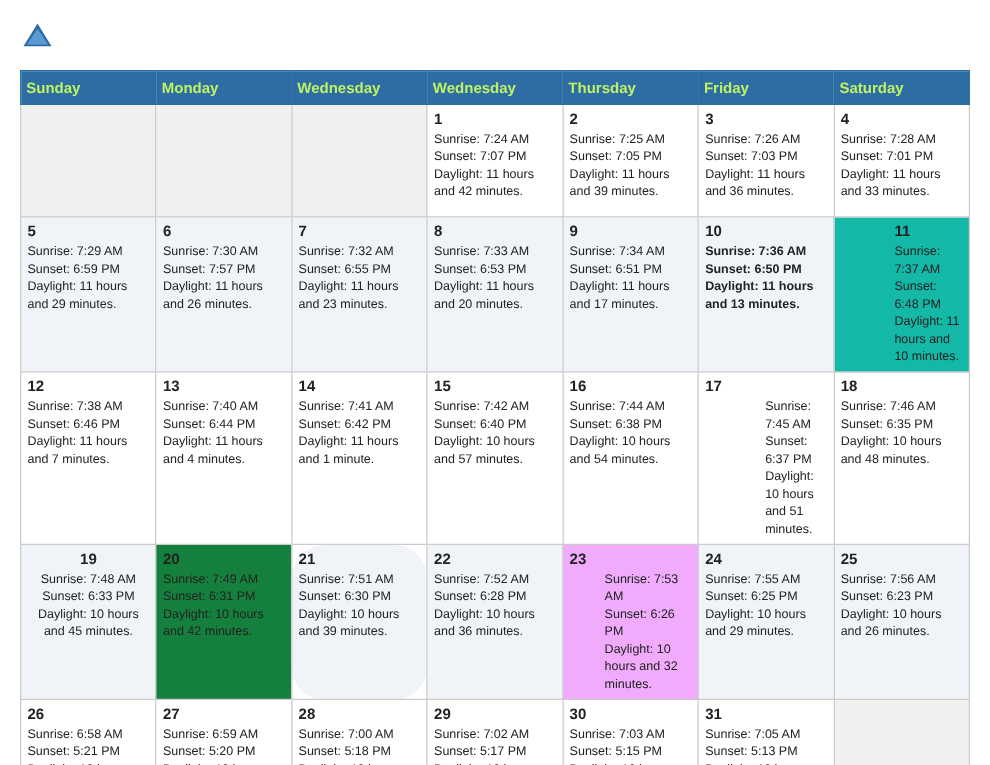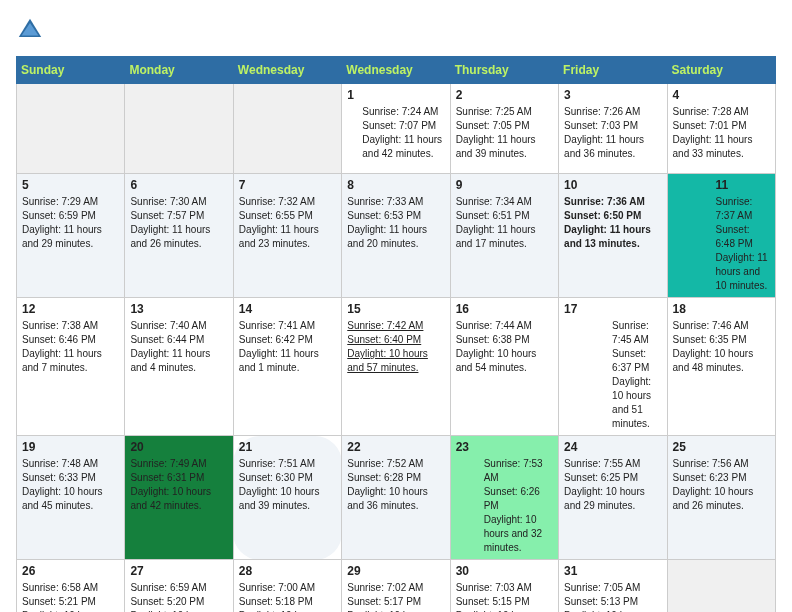--- a/index.html
+++ b/index.html
@@ -115,21 +115,21 @@
         <th>Saturday</th>
       </tr>
   </thead>
   <tbody id="calendar-body">
   <tr>
         <td class="empty"></td>
         <td class="empty"></td>
         <td class="empty"></td>
         <td>
           <span class="day-number">1</span>
-          <div class="day-info" style="white-space: pre-line; margin-left: 15px;">Sunrise: 7:24 AM
+          <div class="day-info" style="white-space: pre-line;">Sunrise: 7:24 AM
 Sunset: 7:07 PM
 Daylight: 11 hours and 42 minutes.</div>
         </td>
         <td>
           <span class="day-number">2</span>
           <div class="day-info" style="white-space: pre-line;">Sunrise: 7:25 AM
 Sunset: 7:05 PM
 Daylight: 11 hours and 39 minutes.</div>
         </td>
         <td>
@@ -203,21 +203,21 @@
 Daylight: 11 hours and 4 minutes.</div>
         </td>
         <td>
           <span class="day-number">14</span>
           <div class="day-info" style="white-space: pre-line;">Sunrise: 7:41 AM
 Sunset: 6:42 PM
 Daylight: 11 hours and 1 minute.</div>
         </td>
         <td>
           <span class="day-number">15</span>
-          <div class="day-info" style="white-space: pre-line; text-decoration: underline;">Sunrise: 7:42 AM
+          <div class="day-info" style="white-space: pre-line;">Sunrise: 7:42 AM
 Sunset: 6:40 PM
 Daylight: 10 hours and 57 minutes.</div>
         </td>
         <td>
           <span class="day-number">16</span>
           <div class="day-info" style="white-space: pre-line;">Sunrise: 7:44 AM
 Sunset: 6:38 PM
 Daylight: 10 hours and 54 minutes.</div>
         </td>
         <td>
@@ -227,21 +227,21 @@
 Daylight: 10 hours and 51 minutes.</div>
         </td>
         <td>
           <span class="day-number">18</span>
           <div class="day-info" style="white-space: pre-line;">Sunrise: 7:46 AM
 Sunset: 6:35 PM
 Daylight: 10 hours and 48 minutes.</div>
         </td>
       </tr>
       <tr>
-        <td style="background: rgb(240, 244, 248);">
+        <td style="background: rgb(240, 244, 248); text-align: center;">
           <span class="day-number">19</span>
           <div class="day-info" style="white-space: pre-line;">Sunrise: 7:48 AM
 Sunset: 6:33 PM
 Daylight: 10 hours and 45 minutes.</div>
         </td>
         <td style="background: #15803d;">
           <span class="day-number">20</span>
           <div class="day-info" style="white-space: pre-line;">Sunrise: 7:49 AM
 Sunset: 6:31 PM
 Daylight: 10 hours and 42 minutes.</div>
@@ -251,21 +251,21 @@
           <div class="day-info" style="white-space: pre-line;">Sunrise: 7:51 AM
 Sunset: 6:30 PM
 Daylight: 10 hours and 39 minutes.</div>
         </td>
         <td style="background: rgb(240, 244, 248);">
           <span class="day-number">22</span>
           <div class="day-info" style="white-space: pre-line;">Sunrise: 7:52 AM
 Sunset: 6:28 PM
 Daylight: 10 hours and 36 minutes.</div>
         </td>
-        <td style="background: #86efac;">
+        <td style="background: #f0abfc;">
           <span class="day-number">23</span>
           <div class="day-info" style="white-space: pre-line; margin-left: 28px;">Sunrise: 7:53 AM
 Sunset: 6:26 PM
 Daylight: 10 hours and 32 minutes.</div>
         </td>
         <td style="background: rgb(240, 244, 248);">
           <span class="day-number">24</span>
           <div class="day-info" style="white-space: pre-line;">Sunrise: 7:55 AM
 Sunset: 6:25 PM
 Daylight: 10 hours and 29 minutes.</div>

